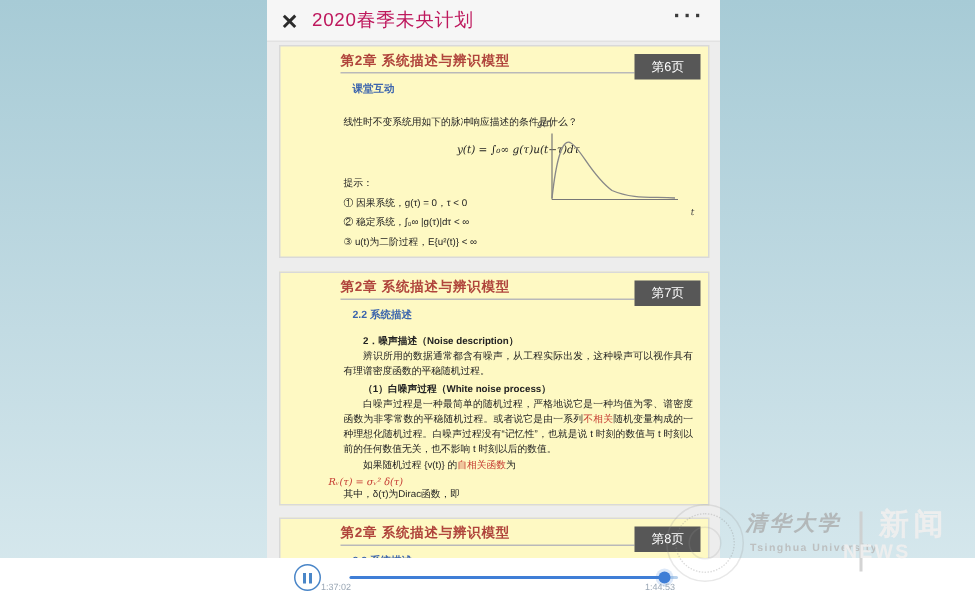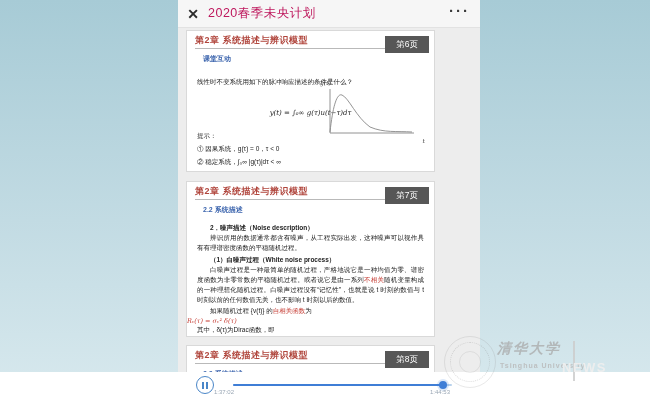--- a/index.html
+++ b/index.html
@@ -8,35 +8,35 @@
 
   
   .app { position:absolute; left:178px; top:0; width:302px; height:372px; background:#ededed; }
   .topbar { position:relative; height:28px; background:#f6f6f6; border-bottom:1px solid #e2e2e2; display:flex; align-items:center; }
   .close-btn { width:30px; text-align:center; font-size:14px; font-weight:bold; color:#2b2b2b; cursor:pointer; }
   .tb-title { font-size:12.5px; color:#be185d; letter-spacing:.5px; }
   .more-btn { position:absolute; right:10px; top:2px; font-size:15px; font-weight:bold; color:#3a3a3a; letter-spacing:2px; cursor:pointer; }
   .content { position:absolute; left:0; top:28px; width:302px; height:344px; overflow:hidden; }
 
   
-  .card { position:relative; margin:0 7px 0 8px; width:249px; background:#ffffff; border:1px solid #d9d9d9; overflow:hidden; }
+  .card { position:relative; margin:0 7px 0 8px; width:287px; background:#fef9c3; border:1px solid #d9d9d9; overflow:hidden;padding-left:32px; }
   .card1 { margin-top:2px; height:142px; }
   .card2 { margin-top:9px; height:156px; }
   .card3 { margin-top:8px; height:80px; }
   .s-head { display:flex; justify-content:space-between; align-items:flex-start; padding:4px 5px 0 8px; }
   .s-title { font-size:9px; font-weight:bold; color:#b0453c; letter-spacing:.5px; border-bottom:1px solid #b9b9b9; padding-bottom:2px; width:202px; line-height:1.2; }
   .badge { background:#575757; color:#fff; font-size:8.5px; padding:2.5px 11px; margin-top:1px; white-space:nowrap; }
   .s-sub { margin:1px 0 0 16px; font-size:7px; font-weight:bold; color:#3b64ad; }
   .tiny { font-size:6.5px; color:#222; line-height:1.55; }
   .red { color:#c53b32; }
   .formula { font-family:"DejaVu Serif", serif; font-style:italic; }
 
   
   .q-line { margin:13px 10px 0 10px; }
-  .f-center { text-align:center; margin-top:21px; font-size:7px; }
+  .f-center { text-align:center; margin-top:8px; font-size:7px; }
   .hint { margin:12px 10px 0 10px; }
   .hint-items div { margin:3px 10px 0 10px; }
   .graph { position:absolute; right:16px; top:56px; }
   .graph .glabel { position:absolute; left:-2px; top:-8px; font-size:6px; font-family:"DejaVu Serif", serif; font-style:italic; color:#444; }
   .graph .xlabel { position:absolute; right:-7px; bottom:-3px; font-size:6px; font-family:"DejaVu Serif", serif; font-style:italic; color:#444; }
 
   
   .para { margin:0 10px; text-align:justify; }
   .ind2 { text-indent:2em; }
   .bold { font-weight:bold; }
@@ -146,20 +146,21 @@
 
       </div>
 
     </div>
   </div>
 
   <div class="wm seal"></div>
   <div class="wm wm-cn">清华大学</div>
   <div class="wm wm-en">Tsinghua University</div>
   <div class="wm wm-div"></div>
+  <div class="wm wm-news-cn">新闻</div>
   <div class="wm wm-news-en">NEWS</div>
 
   <div class="player">
     <div class="pause-btn">
       <i></i>
         <i></i>
     </div>
     <div class="track">
       <div class="played" style="width:96%;"></div>
       <div class="knob" style="left:calc(96% - 4px);"></div>

